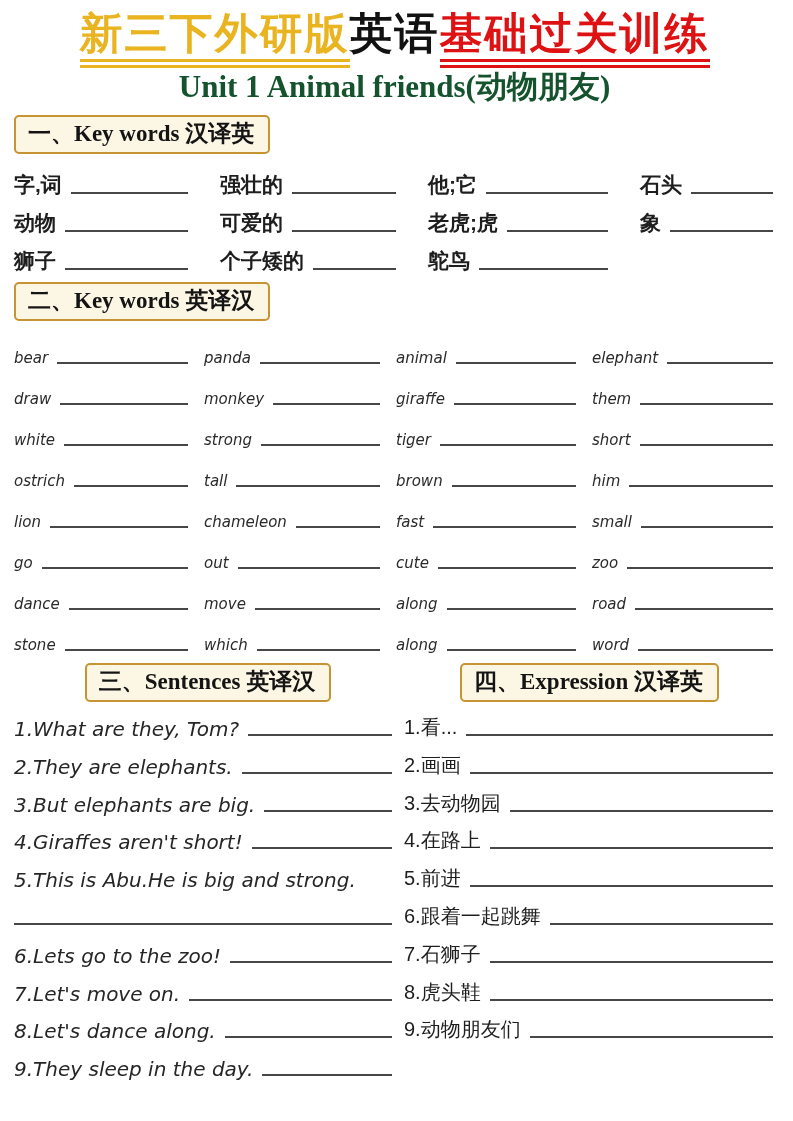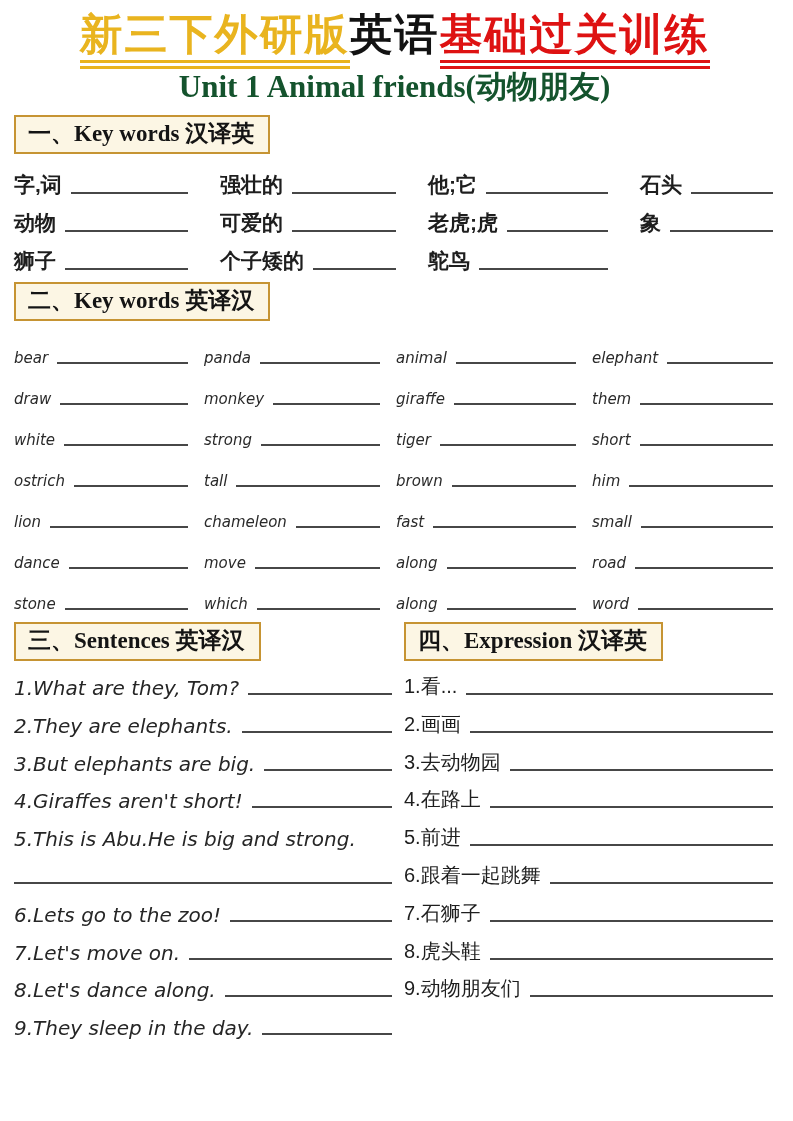--- a/index.html
+++ b/index.html
@@ -9,21 +9,21 @@
     background: #ffffff;
     font-family: "Liberation Sans", sans-serif;
     color: #1c1c1c;
     overflow: hidden;
   }
   .page { width: 793px; height: 1121px; padding: 6px 18px 0 14px; }
 
   
   .title-line {
     text-align: center;
-    font-family: Liberation Sans, sans-serif;
+    font-family: Liberation Serif, serif;
     font-weight: bold;
     font-size: 43px;
     letter-spacing: 2px;
     line-height: 1.12;
     white-space: nowrap;
     margin-top: 4px;
   }
   .t-yellow { color: #E9B41F; border-bottom: 9px double #E9B41F; padding-bottom: 2px; }
   .t-black  { color: #121212; }
   .t-red    { color: #DE1212; border-bottom: 9px double #DE1212; padding-bottom: 2px; }
@@ -35,21 +35,21 @@
     font-weight: 600;
     margin-top: 8px;
     color: #14532d;
   }
 
   
   .sec-header {
     display: inline-block;
     border: 2px solid #C69433;
     background: #FCF6E4;
-    border-radius: 0;
+    border-radius: 5px;
     padding: 1px 14px 3px 12px;
     font-family: "Liberation Serif", serif;
     font-size: 23px;
     font-weight: 600;
     color: #141414;
     white-space: nowrap;
   }
   .sec1-header-wrap { margin-top: 7px; }
   .sec2-header-wrap { margin-top: 8px; }
 
@@ -84,21 +84,21 @@
     border-bottom: 2px solid #474747;
     margin-left: 9px;
     margin-bottom: 4px;
     min-width: 14px;
   }
 
   
   .bottom { display: grid; grid-template-columns: 388px auto; margin-top: 8px; }
   .bcol { min-width: 0; }
   .bcol-right { padding-left: 2px; }
-  .bhead { height: 40px; }
+  .bhead { height: 40px; text-align: center; }
   .srow { display: flex; align-items: flex-end; height: 37.8px; padding-right: 10px; }
   .bcol-right .srow { padding-right: 2px; align-items: flex-end; }
   .sent {
     font-family: "DejaVu Sans", sans-serif;
     font-style: italic;
     font-size: 20px;
     font-weight: 500;
     white-space: nowrap;
     color: #262626;
     text-align: center;
@@ -268,20 +268,38 @@
           <span class="lbl-en">fast</span>
           <span class="line"></span>
         </div>
       <div class="cell">
           <span class="lbl-en">small</span>
           <span class="line"></span>
         </div>
     </div>
     <div class="wrow">
       <div class="cell">
+          <span class="lbl-en">go</span>
+          <span class="line"></span>
+        </div>
+      <div class="cell">
+          <span class="lbl-en">out</span>
+          <span class="line"></span>
+        </div>
+      <div class="cell">
+          <span class="lbl-en">cute</span>
+          <span class="line"></span>
+        </div>
+      <div class="cell">
+          <span class="lbl-en">zoo</span>
+          <span class="line"></span>
+        </div>
+    </div>
+    <div class="wrow">
+      <div class="cell">
           <span class="lbl-en">dance</span>
           <span class="line"></span>
         </div>
       <div class="cell">
           <span class="lbl-en">move</span>
           <span class="line"></span>
         </div>
       <div class="cell">
           <span class="lbl-en">along</span>
           <span class="line"></span>

